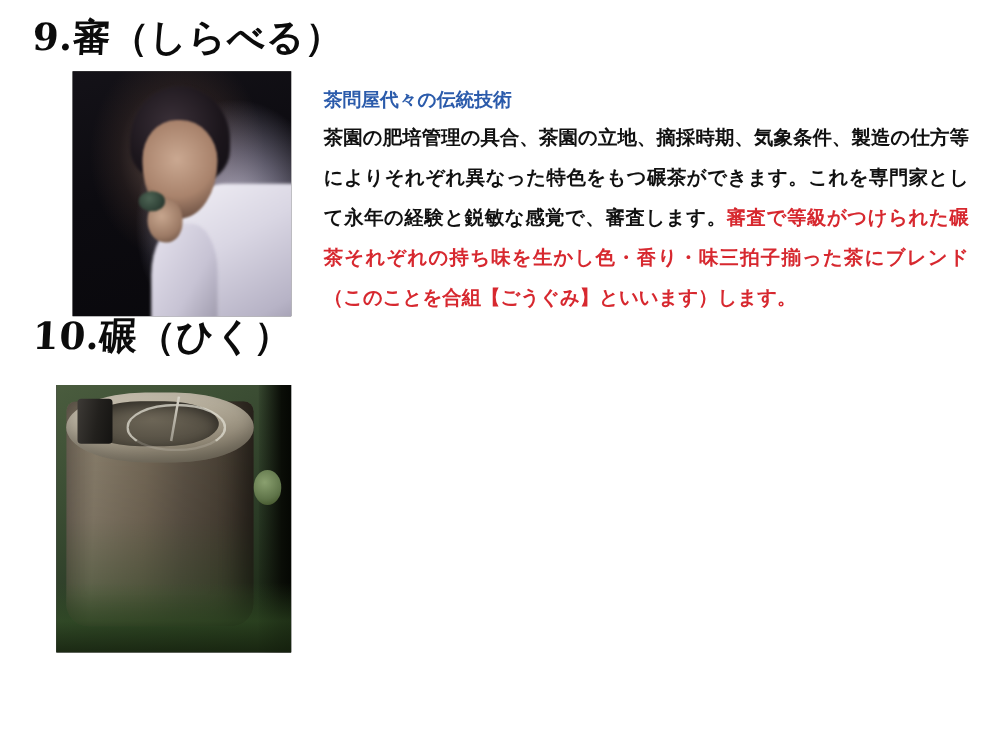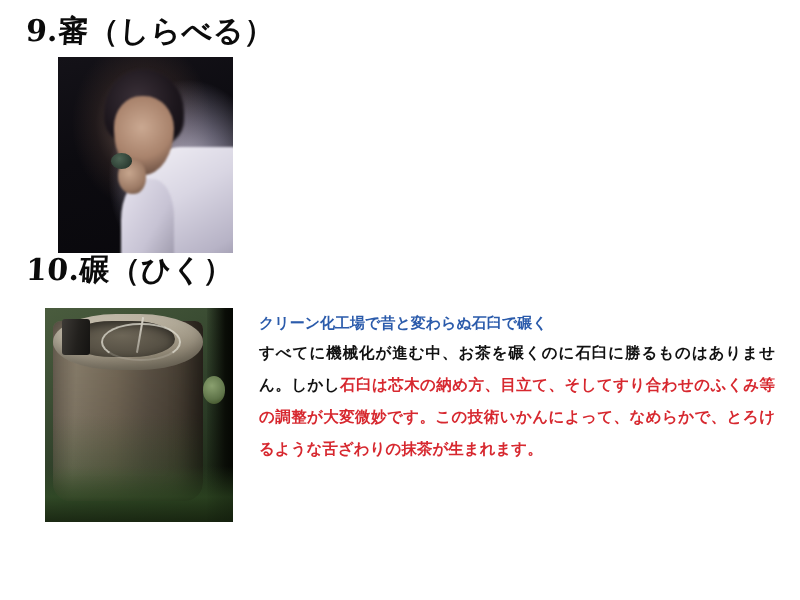--- a/index.html
+++ b/index.html
@@ -238,36 +238,36 @@
       <div class="bg"></div>
       <div class="shirt"></div>
       <div class="sleeve"></div>
       <div class="hair"></div>
       <div class="face"></div>
       <div class="hand"></div>
       <div class="sample"></div>
     </div>
   </div>
 
+  <div class="text-block" id="block-1">
+    <p class="block-heading">茶問屋代々の伝統技術</p>
+    <p class="block-body"><span>茶園の肥培管理の具合、茶園の立地、摘採時期、気象条件、製造の仕方等によりそれぞれ異なった特色をもつ碾茶ができます。これを専門家として永年の経験と鋭敏な感覚で、審査します。</span><span class="hl-red">審査で等級がつけられた碾茶それぞれの持ち味を生かし色・香り・味三拍子揃った茶にブレンド（このことを合組【ごうぐみ】といいます）します。</span></p>
+  </div>
 
   <div class="section-heading" id="heading-10">10.碾（ひく）</div>
 
   <div class="photo" id="photo-mill">
     <div class="inner">
       <div class="bg"></div>
       <div class="bg-dark"></div>
       <div class="drum"></div>
       <div class="drum-top"></div>
       <div class="drum-well"></div>
       <div class="hopper"></div>
       <div class="arc"></div>
       <div class="rod"></div>
       <div class="knob"></div>
       <div class="base-glow"></div>
     </div>
   </div>
 
-  <div class="text-block" id="block-2">
-    <p class="block-heading">クリーン化工場で昔と変わらぬ石臼で碾く</p>
-    <p class="block-body"><span>すべてに機械化が進む中、お茶を碾くのに石臼に勝るものはありません。しかし</span><span class="hl-red">石臼は芯木の納め方、目立て、そしてすり合わせのふくみ等の調整が大変微妙です。この技術いかんによって、なめらかで、とろけるような舌ざわりの抹茶が生まれます。</span></p>
-  </div>
 
 </div>
 
 </body></html>

